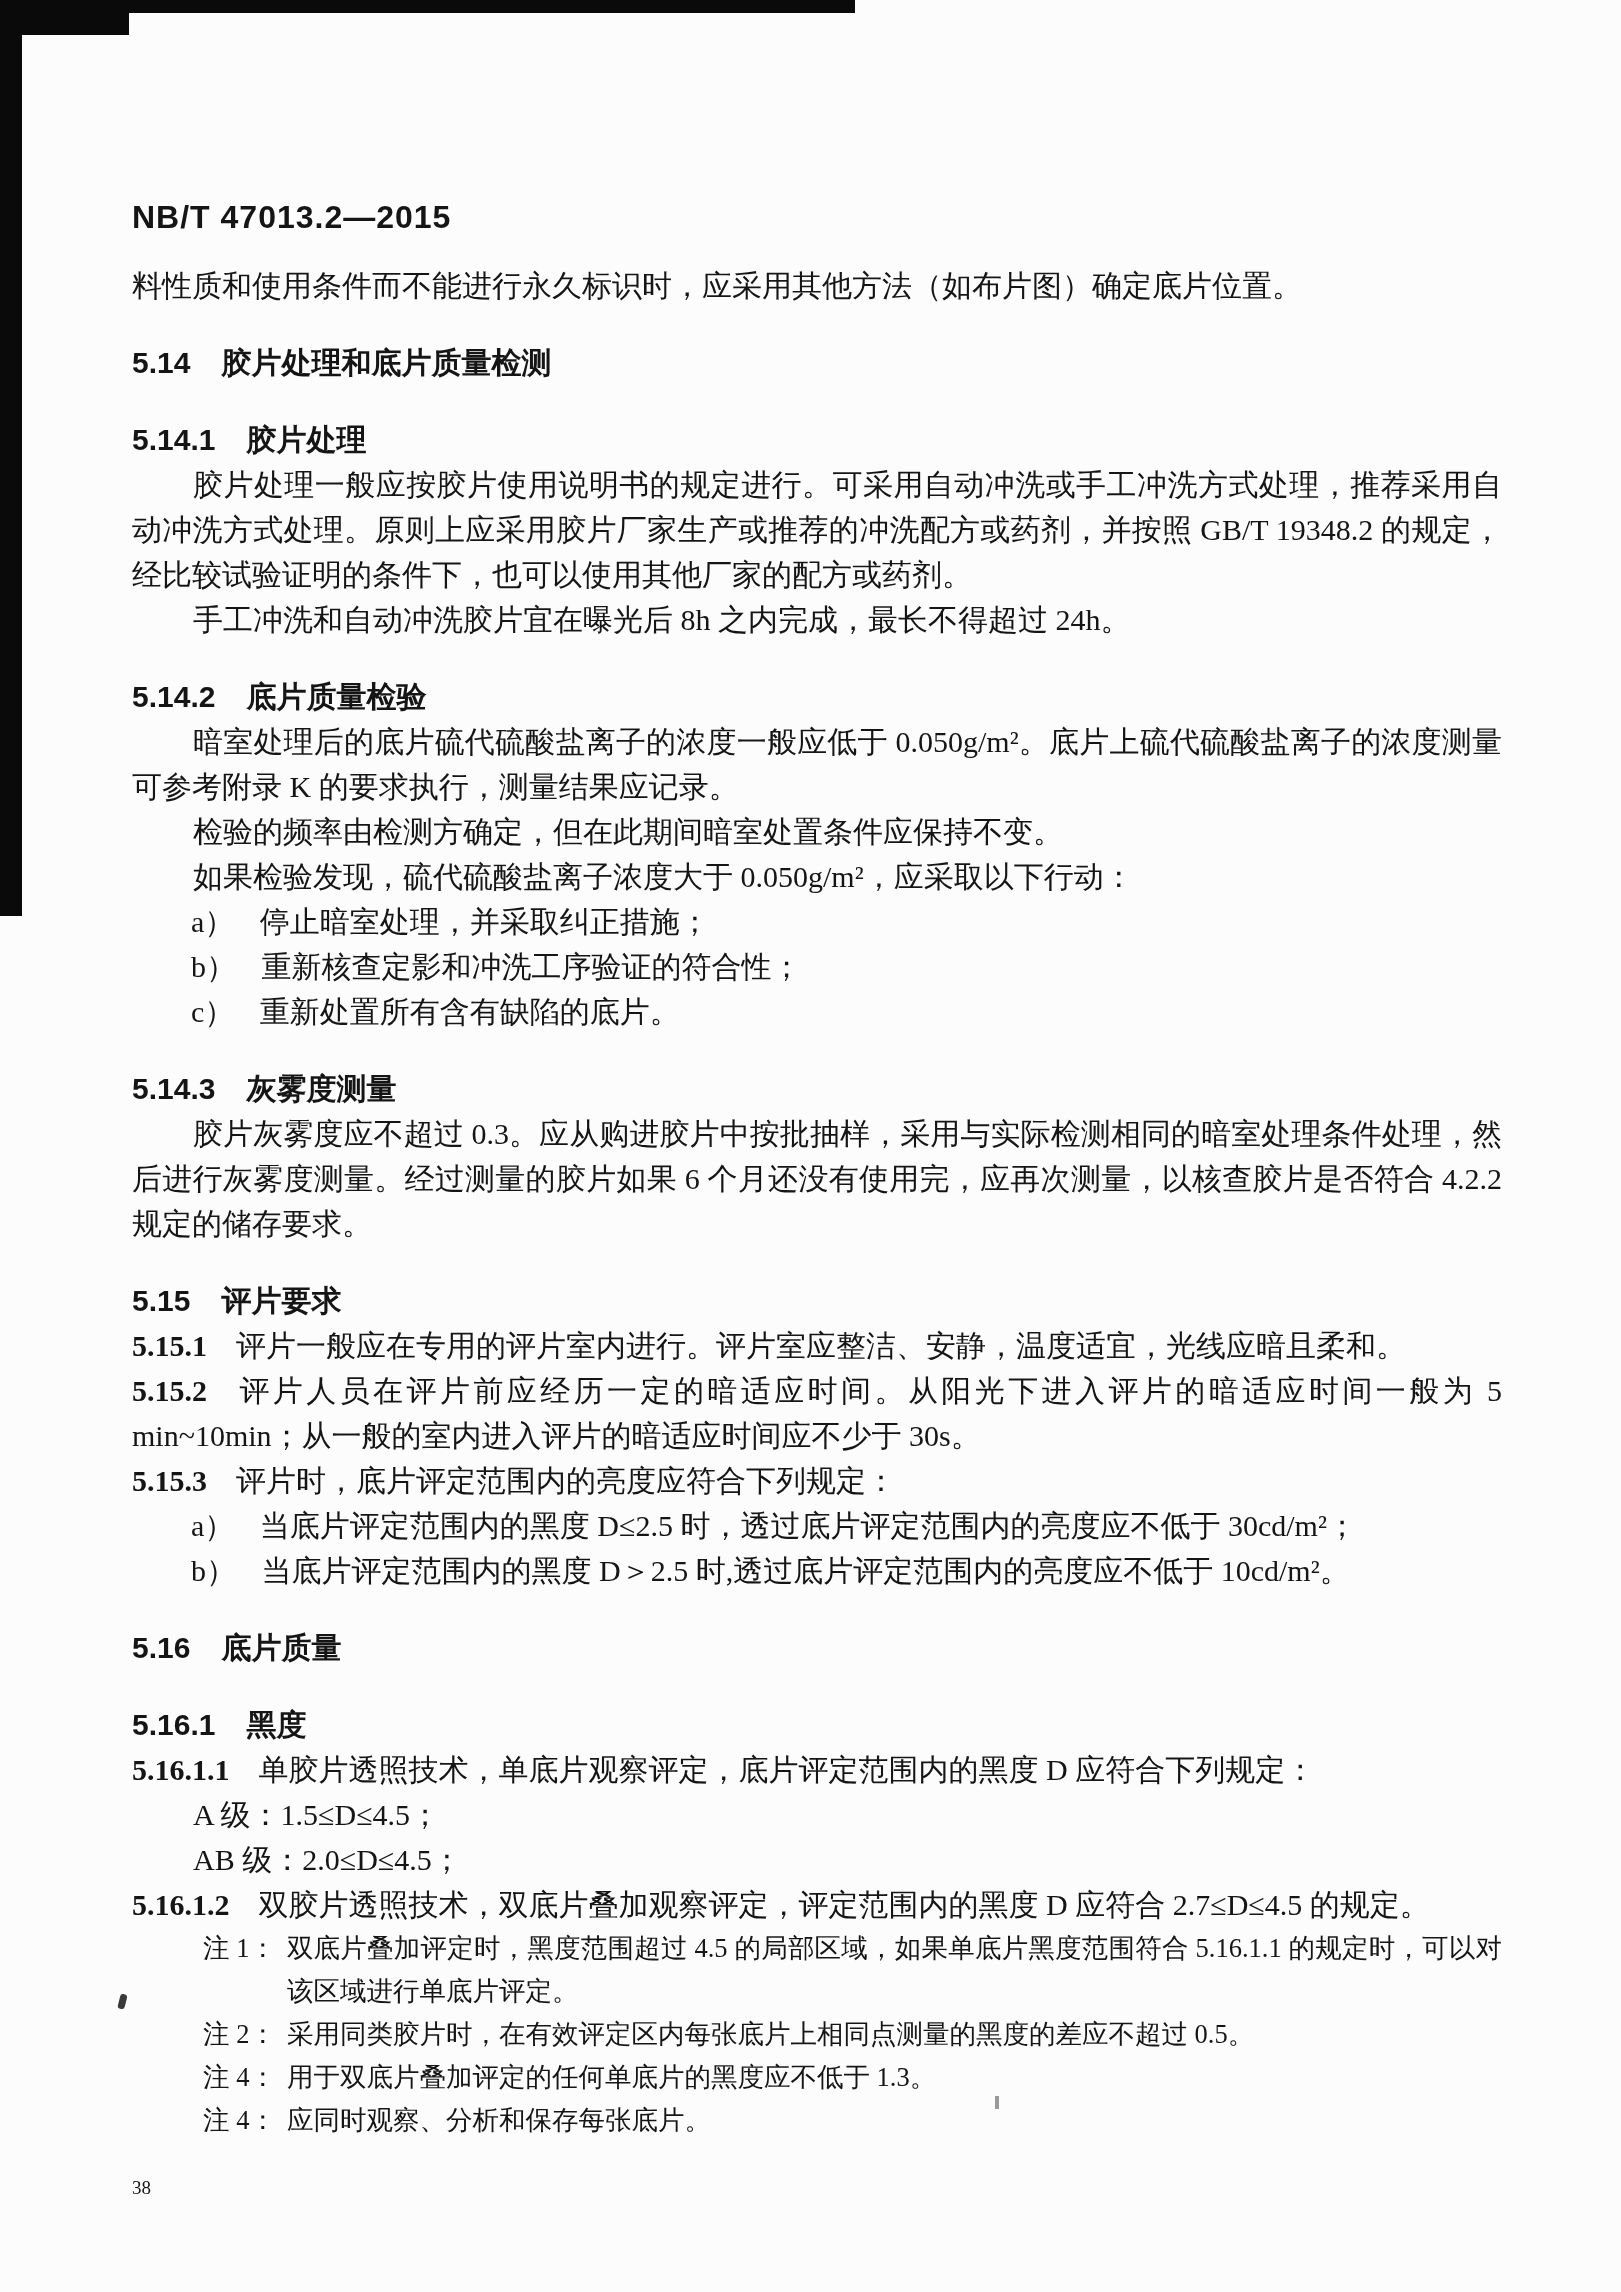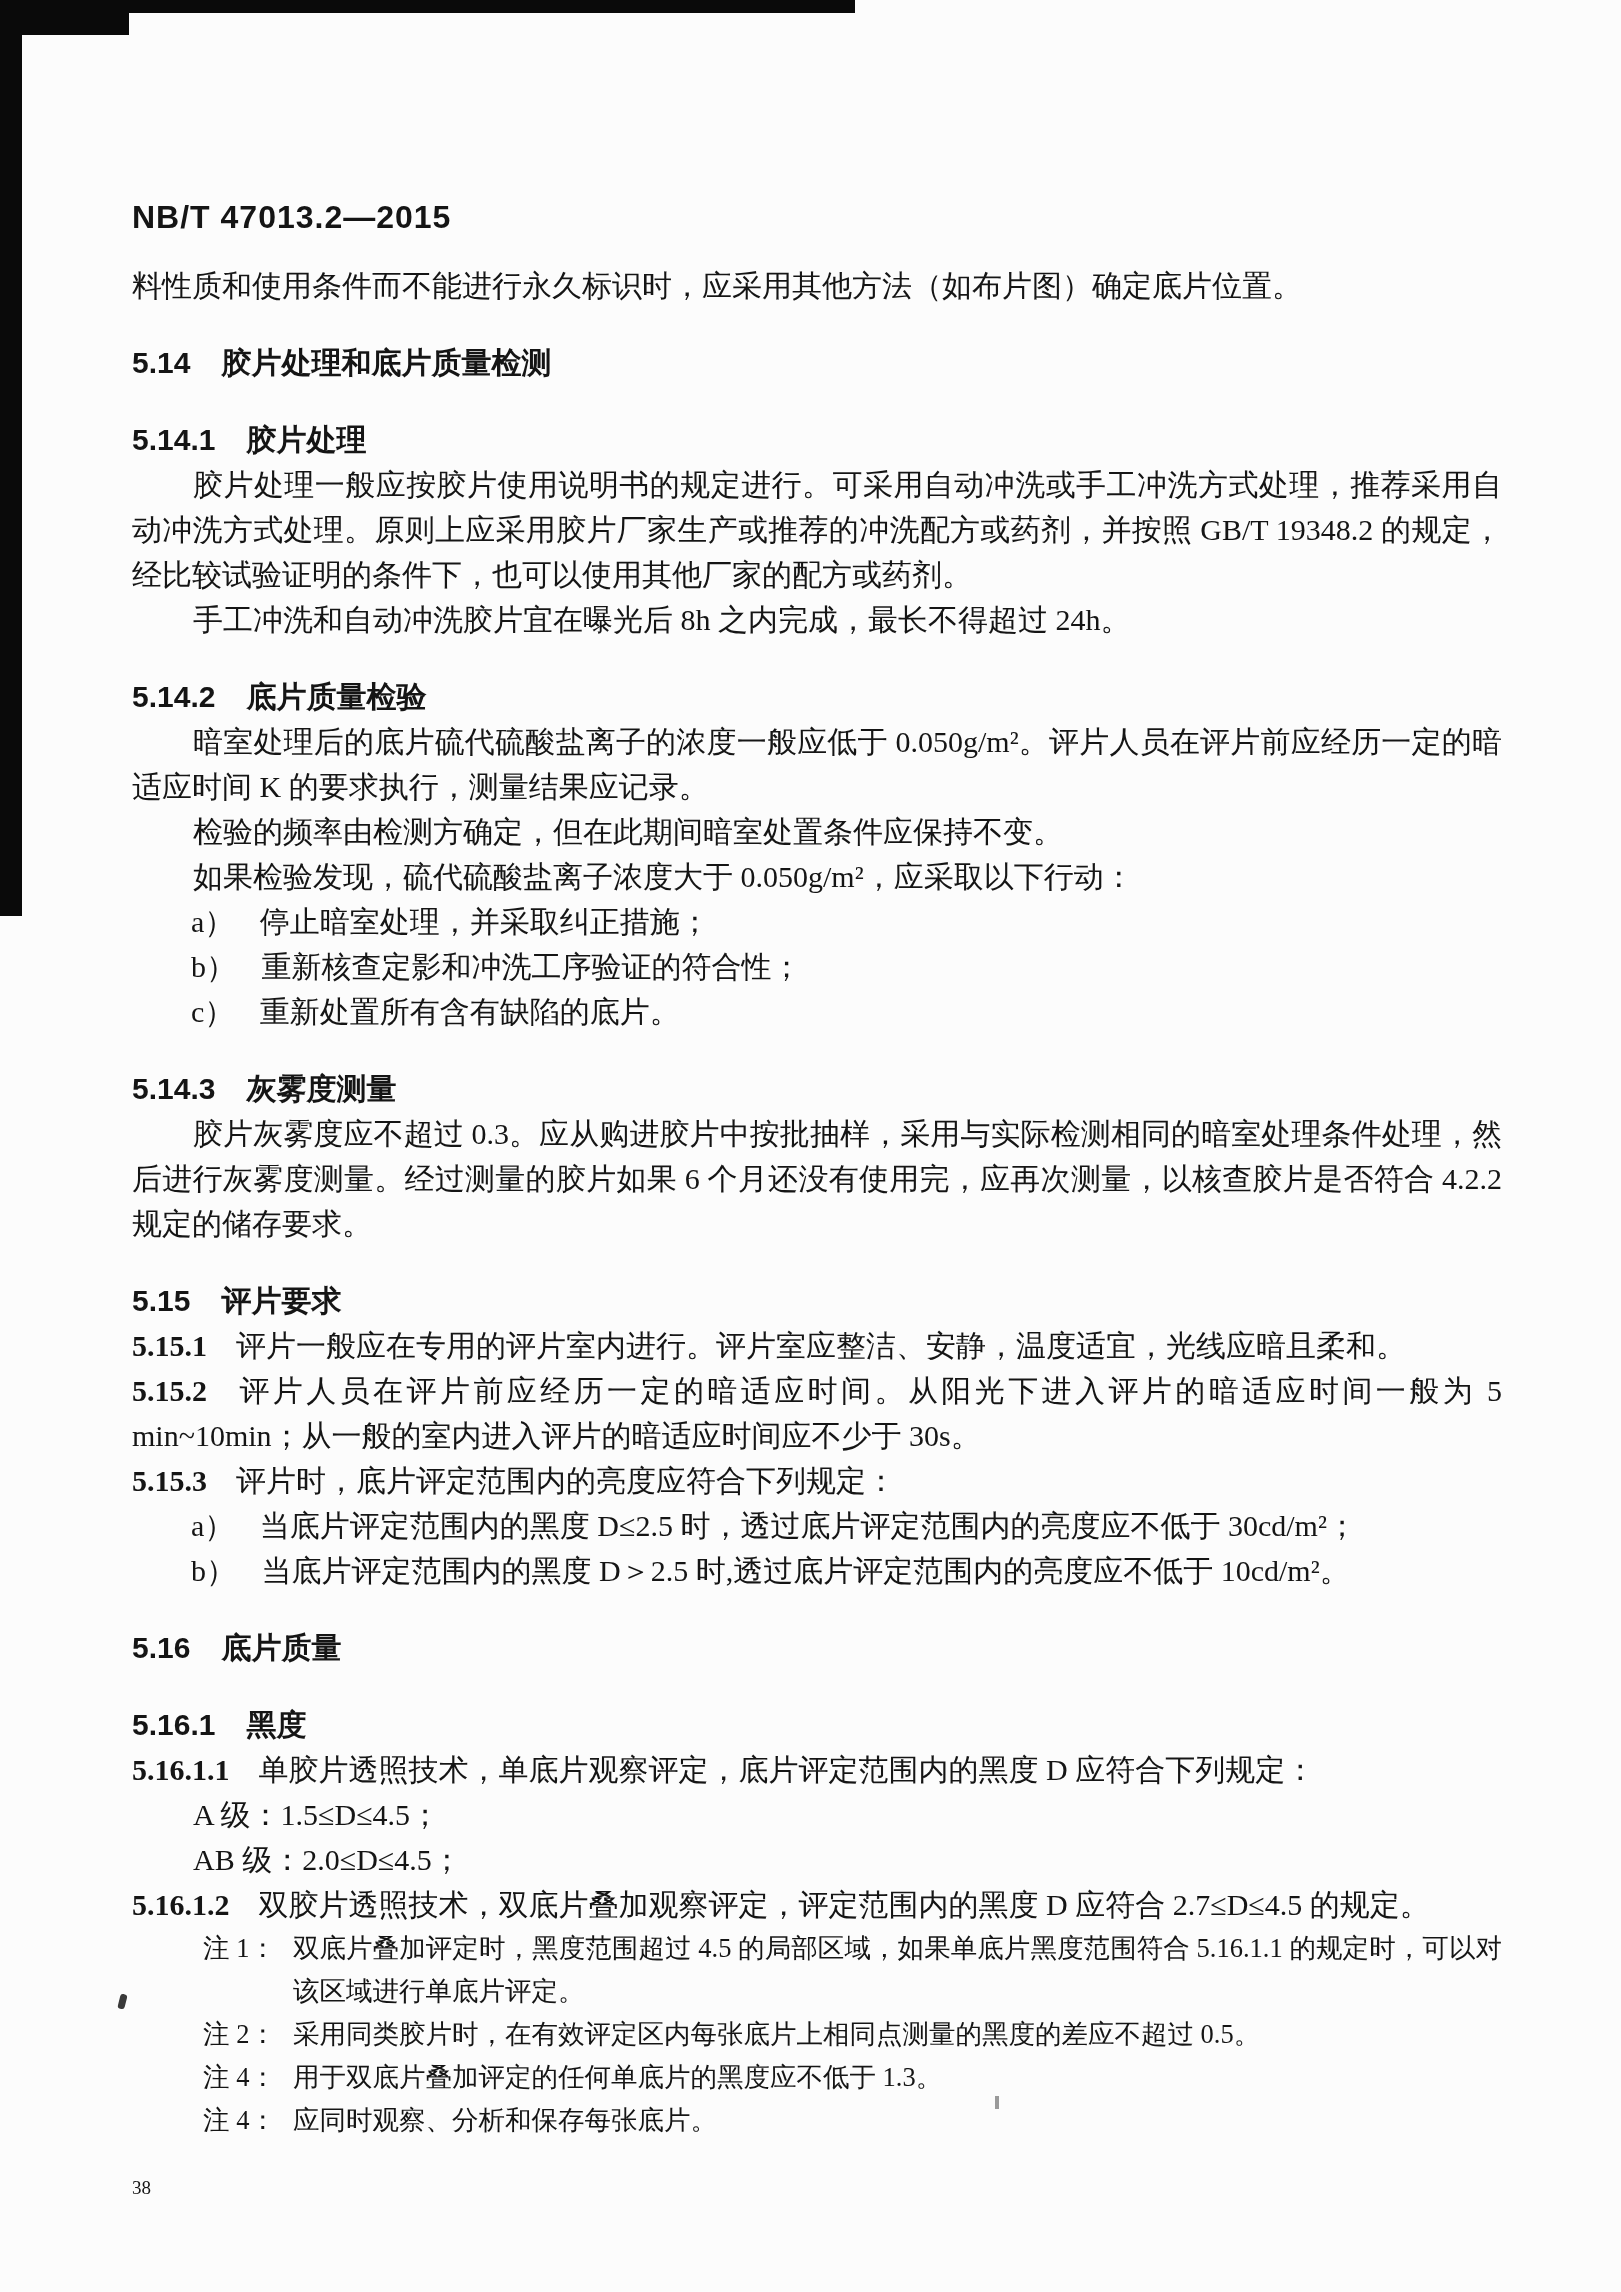--- a/index.html
+++ b/index.html
@@ -50,21 +50,21 @@
     font-weight:700;margin-right:29px;
   }
 
   .item{display:flex;padding-left:59px;}
   .item .num{flex:0 0 auto;margin-right:25.5px;}
   .item .txt{flex:1 1 auto;display:block;}
 
   .sub{padding-left:61px;}
 
   .note{display:flex;padding-left:71px;font-size:26.5px;line-height:43px;}
-  .note .num{flex:0 0 auto;margin-right:17px;white-space:nowrap;}
+  .note .num{flex:0 0 auto;margin-right:11px;white-space:nowrap;}
   .note .txt{flex:1 1 auto;display:block;}
 
   .page-number{
     margin-top:29px;
     font-size:19px;line-height:33px;
   }
 </style>
 </head>
 <body>
 
@@ -86,21 +86,21 @@
         <div class="block h1"><span class="num">5.14</span><span class="txt">胶片处理和底片质量检测</span></div>
         <div class="block h2"><span class="num">5.14.1</span><span class="txt">胶片处理</span></div>
         <div class="block para">
           <span class="txt">胶片处理一般应按胶片使用说明书的规定进行。可采用自动冲洗或手工冲洗方式处理，推荐采用自动冲洗方式处理。原则上应采用胶片厂家生产或推荐的冲洗配方或药剂，并按照 GB/T 19348.2 的规定，经比较试验证明的条件下，也可以使用其他厂家的配方或药剂。</span>
         </div>
         <div class="block para">
           <span class="txt">手工冲洗和自动冲洗胶片宜在曝光后 8h 之内完成，最长不得超过 24h。</span>
         </div>
         <div class="block h2"><span class="num">5.14.2</span><span class="txt">底片质量检验</span></div>
         <div class="block para">
-          <span class="txt">暗室处理后的底片硫代硫酸盐离子的浓度一般应低于 0.050g/m²。评片人员在评片前应经历一定的暗适应时间 K 的要求执行，测量结果应记录。</span>
+          <span class="txt">暗室处理后的底片硫代硫酸盐离子的浓度一般应低于 0.050g/m²。底片上硫代硫酸盐离子的浓度测量可参考附录 K 的要求执行，测量结果应记录。</span>
         </div>
         <div class="block para">
           <span class="txt">检验的频率由检测方确定，但在此期间暗室处置条件应保持不变。</span>
         </div>
         <div class="block para">
           <span class="txt">如果检验发现，硫代硫酸盐离子浓度大于 0.050g/m²，应采取以下行动：</span>
         </div>
         <div class="block item">
           <span class="num">a）</span>
           <span class="txt">停止暗室处理，并采取纠正措施；</span>

